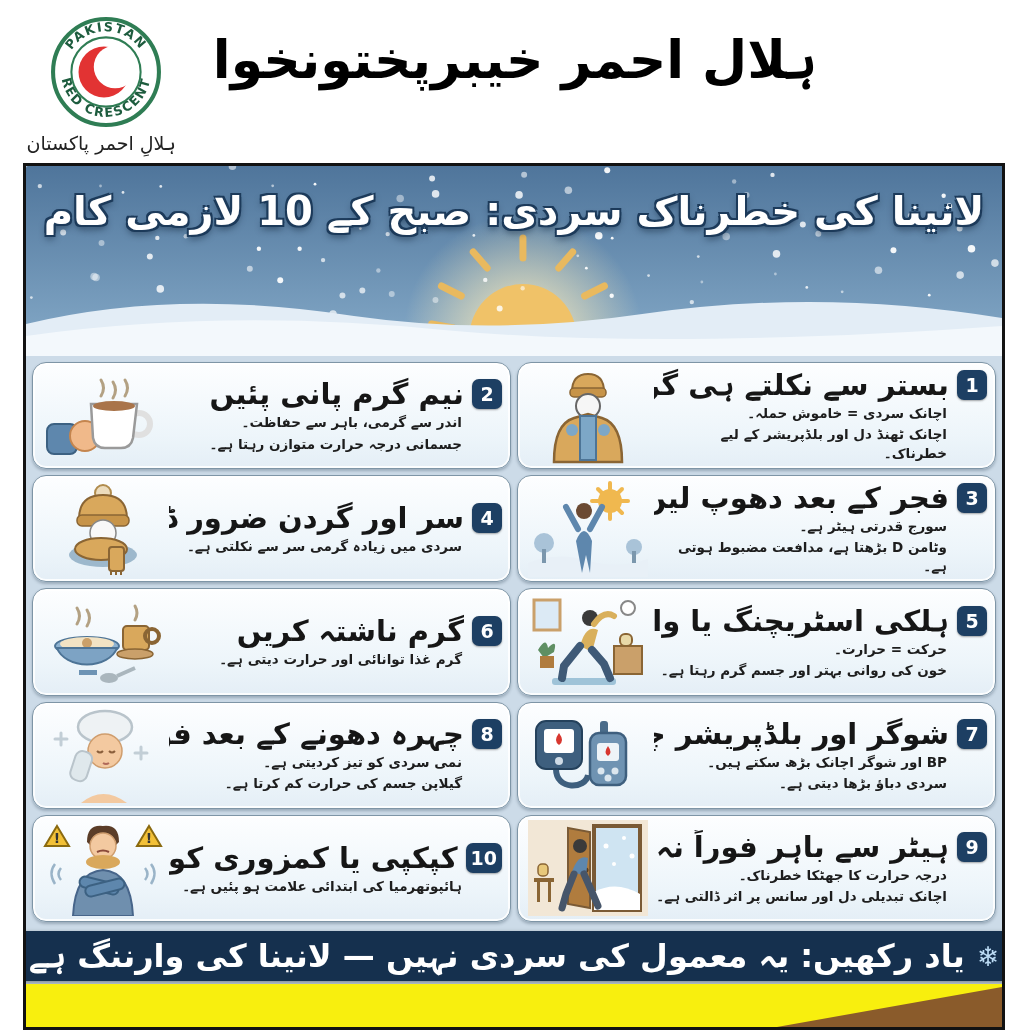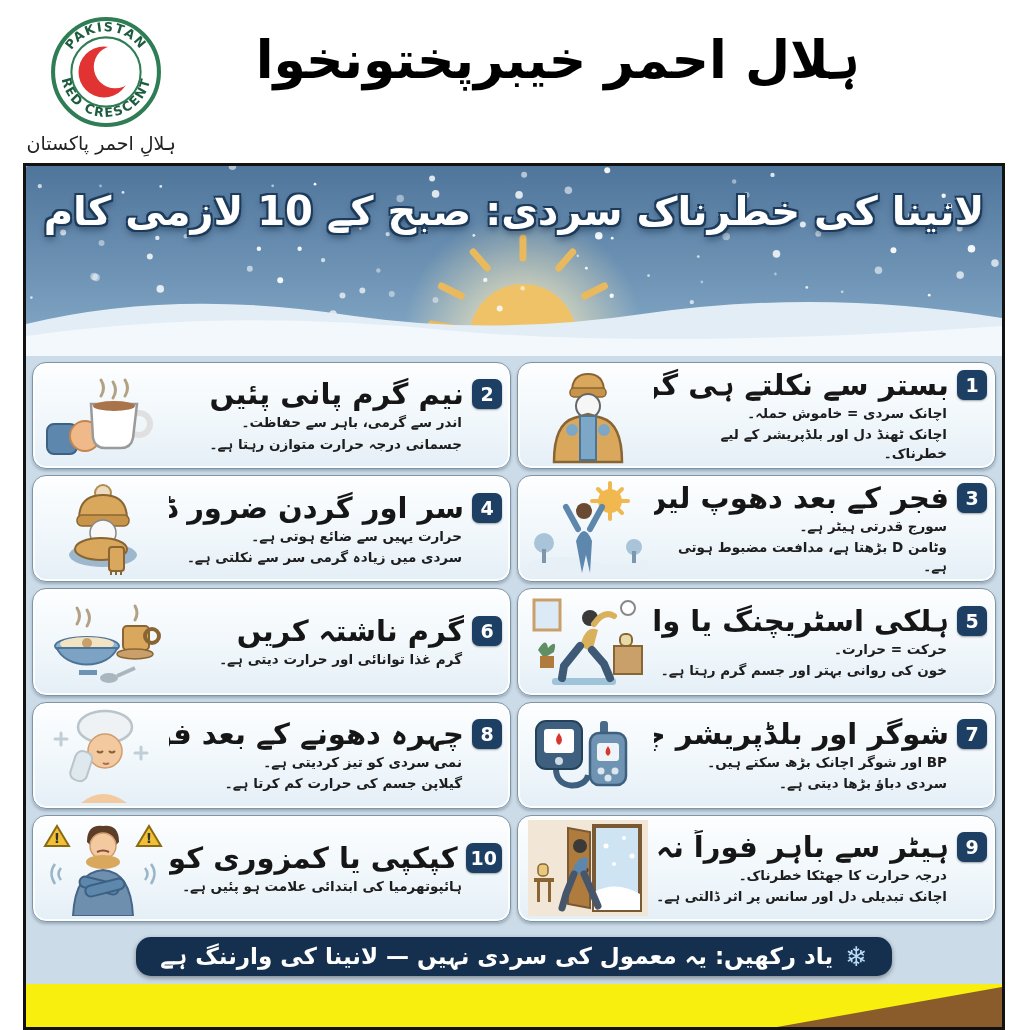--- a/index.html
+++ b/index.html
@@ -7,21 +7,21 @@
     width:1030px;height:1030px;position:relative;overflow:hidden;
     background:#ffffff;
     font-family:"DejaVu Sans",sans-serif;
   }
   
   .top-header{position:absolute;left:0;top:0;width:1030px;height:163px;background:#fff;}
   .logo-block{position:absolute;left:36px;top:16px;width:140px;text-align:center;}
   .logo-svg{display:block;margin:0 auto;}
   .logo-caption{font-size:19px;color:#222;direction:rtl;margin-top:4px;white-space:nowrap;}
   .main-title{
-    position:absolute;left:170px;right:170px;top:30px;text-align:right;
+    position:absolute;left:170px;right:170px;top:30px;text-align:center;
     font-size:52px;font-weight:900;color:#000;direction:rtl;white-space:nowrap;
     letter-spacing:-1px;
   }
   
   .poster{
     position:absolute;left:23px;top:163px;width:982px;height:867px;
     border:3px solid #121212;box-sizing:border-box;background:#ccdbe8;
     display:flex;flex-direction:column;overflow:hidden;
   }
   
@@ -55,21 +55,21 @@
   }
   .card-title{font-size:29px;font-weight:bold;color:#161616;white-space:nowrap;overflow:hidden;}
   .card-sub{font-size:13.5px;font-weight:600;color:#1d1d1d;text-align:right;margin:2px 40px 0 0;line-height:1.42;}
   
   .reminder-row{flex:none;height:56px;display:flex;align-items:center;justify-content:center;}
   .reminder-pill{
     background:#15304e;border-radius:15px;padding:6px 24px;display:flex;direction:rtl;
     align-items:center;gap:12px;box-shadow:0 2px 5px rgba(0,0,0,.4);
   }
   .snowflake{color:#bcdcf5;font-size:27px;line-height:1;}
-  .reminder-text{color:#ffffff;font-size:23px;font-weight:bold;white-space:nowrap;}
+  .reminder-text{color:#ffffff;font-size:32px;font-weight:bold;white-space:nowrap;}
   
   .footer-band{flex:1;background:#f8ef0e;position:relative;}
   .brown-wedge{
     position:absolute;right:0;bottom:0;width:225px;height:40px;background:#8a5b2b;
     clip-path:polygon(100% 0,100% 100%,0 100%);
   }
 </style>
 </head>
 <body>
 
@@ -316,21 +316,20 @@
               <line x1="73" y1="90" x2="73" y2="94"></line>
               <line x1="78" y1="90" x2="78" y2="94"></line>
             </g>
         </svg>
       </div>
       <div class="card-text">
         <div class="title-row">
           <div class="badge">4</div>
           <div class="card-title">سر اور گردن ضرور ڈھانپیں</div>
         </div>
-        <div class="card-sub">حرارت یہیں سے ضائع ہوتی ہے۔</div>
         <div class="card-sub">سردی میں زیادہ گرمی سر سے نکلتی ہے۔</div>
       </div>
     </div>
 
     <div class="card">
       <div class="card-art">
         <svg width="120" height="96" viewBox="0 0 120 96">
           <rect x="6" y="6" width="26" height="30" fill="#dceaf5" stroke="#caa06a" stroke-width="3"></rect>
           <circle cx="100" cy="14" r="7" fill="#fff" stroke="#888" stroke-width="2"></circle>
           <path d="M10,56 q8,-14 10,-2 q10,-10 6,4 l-10,6 Z" fill="#5f8f63"></path>

